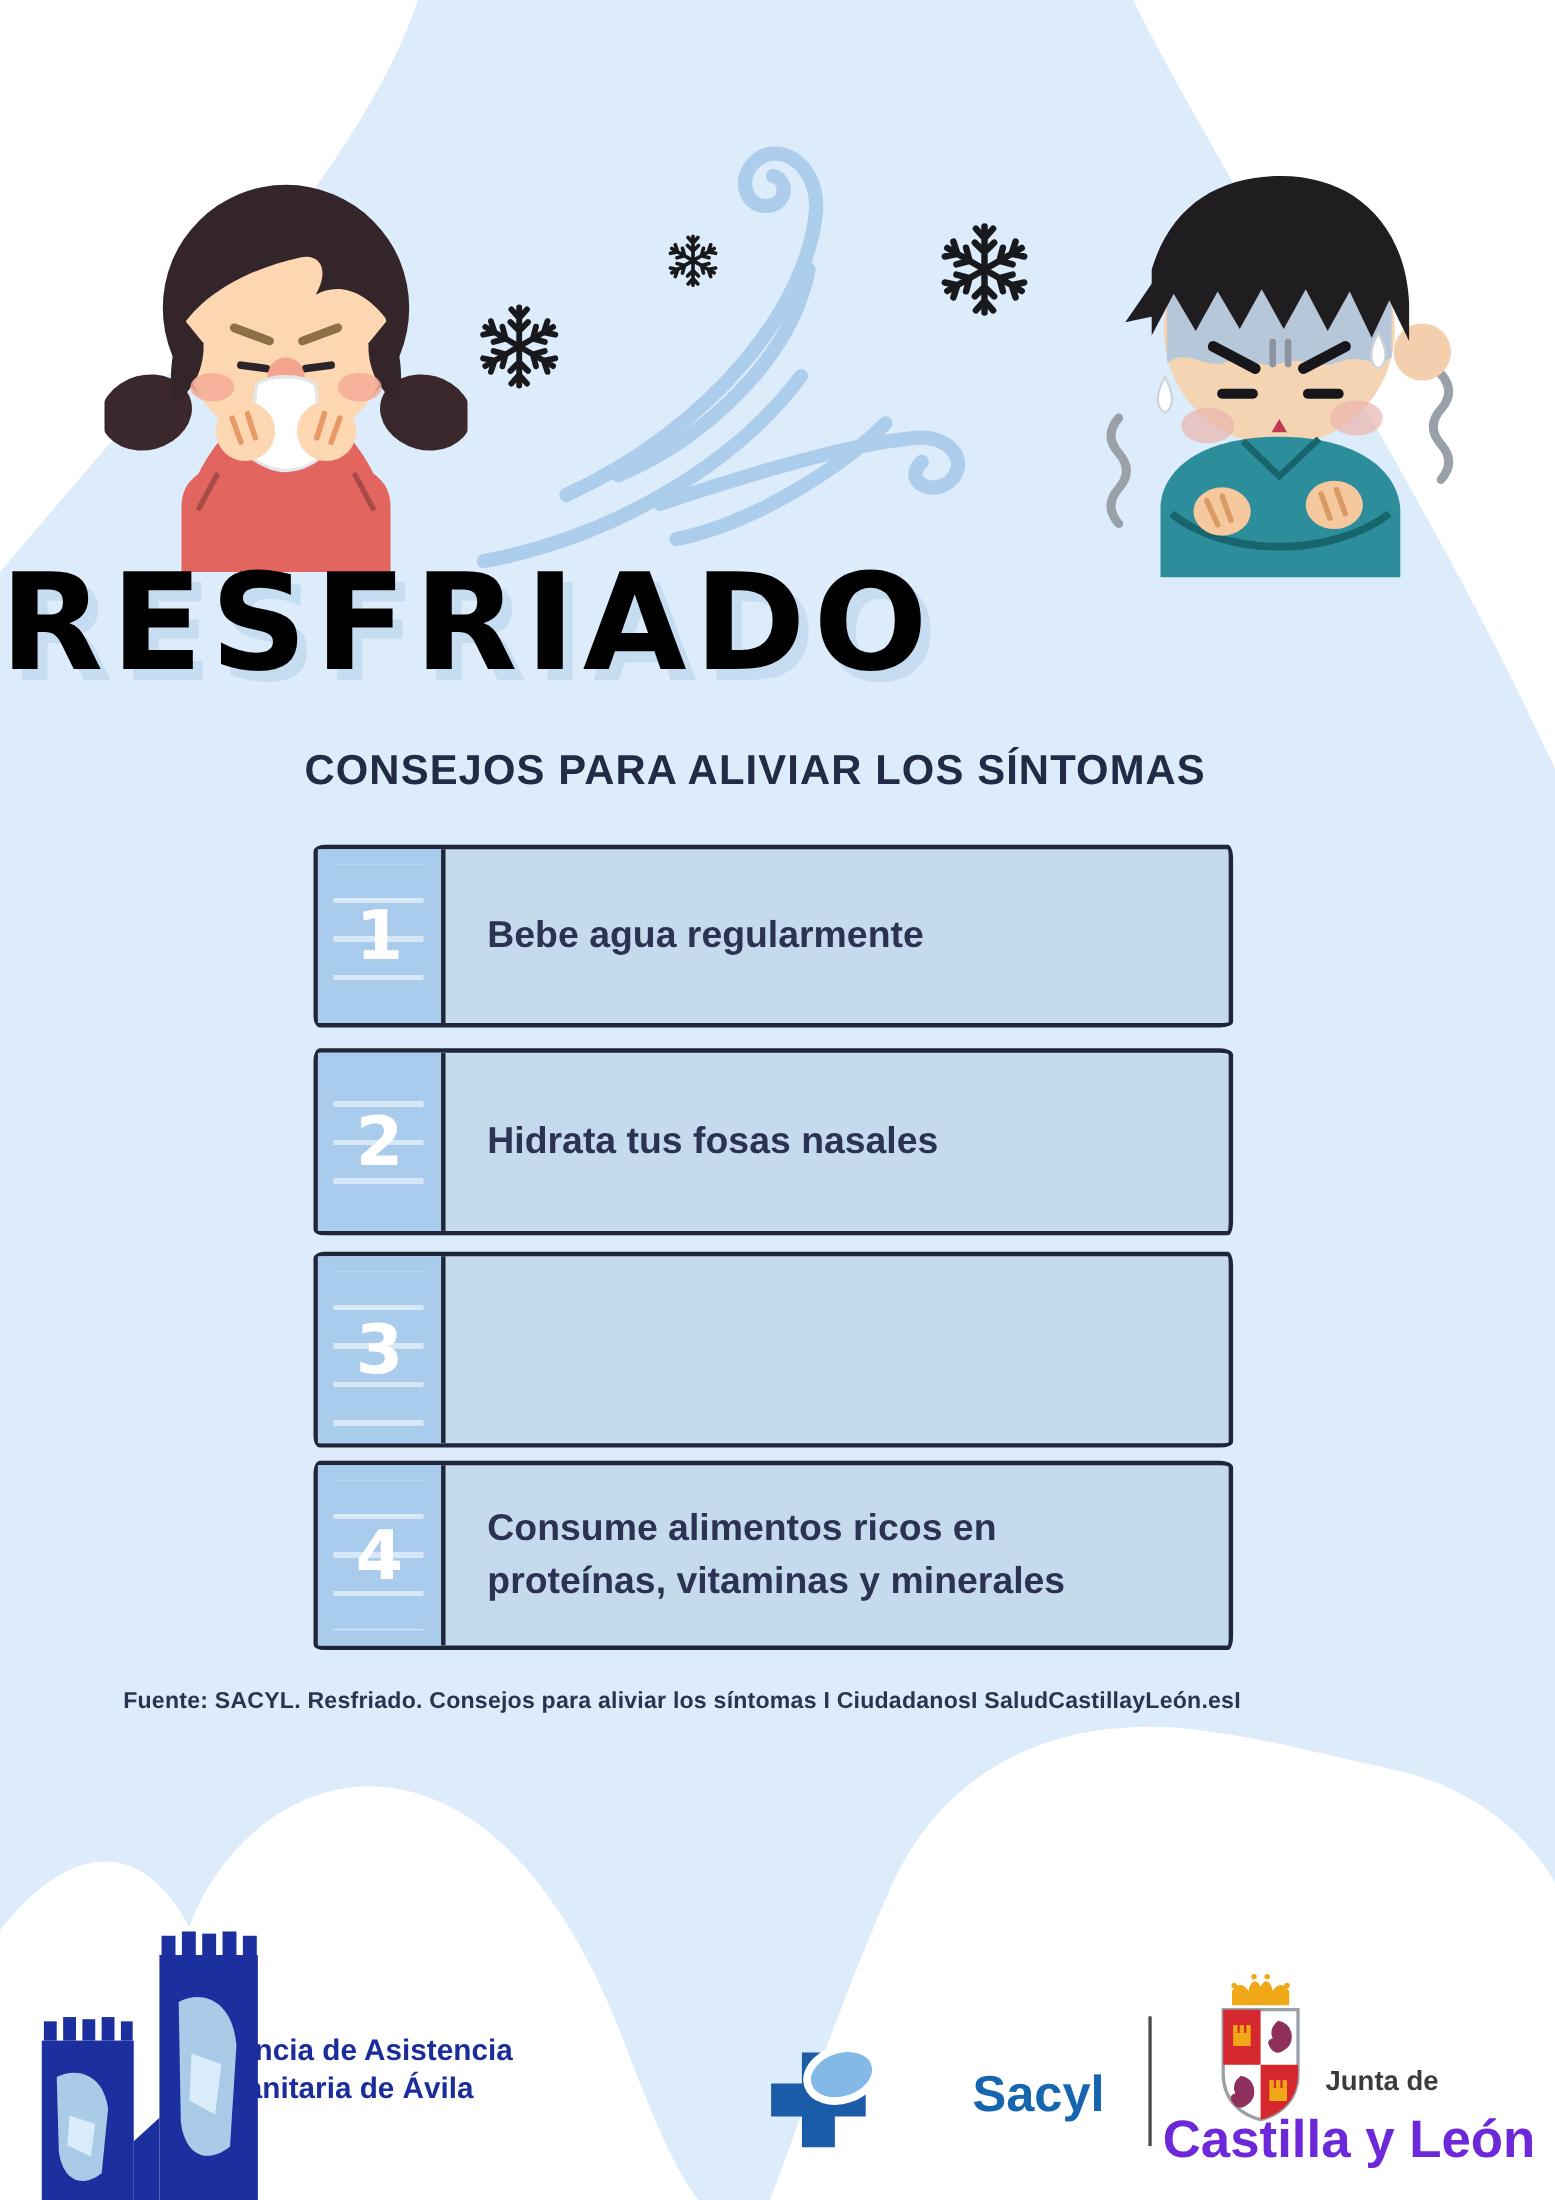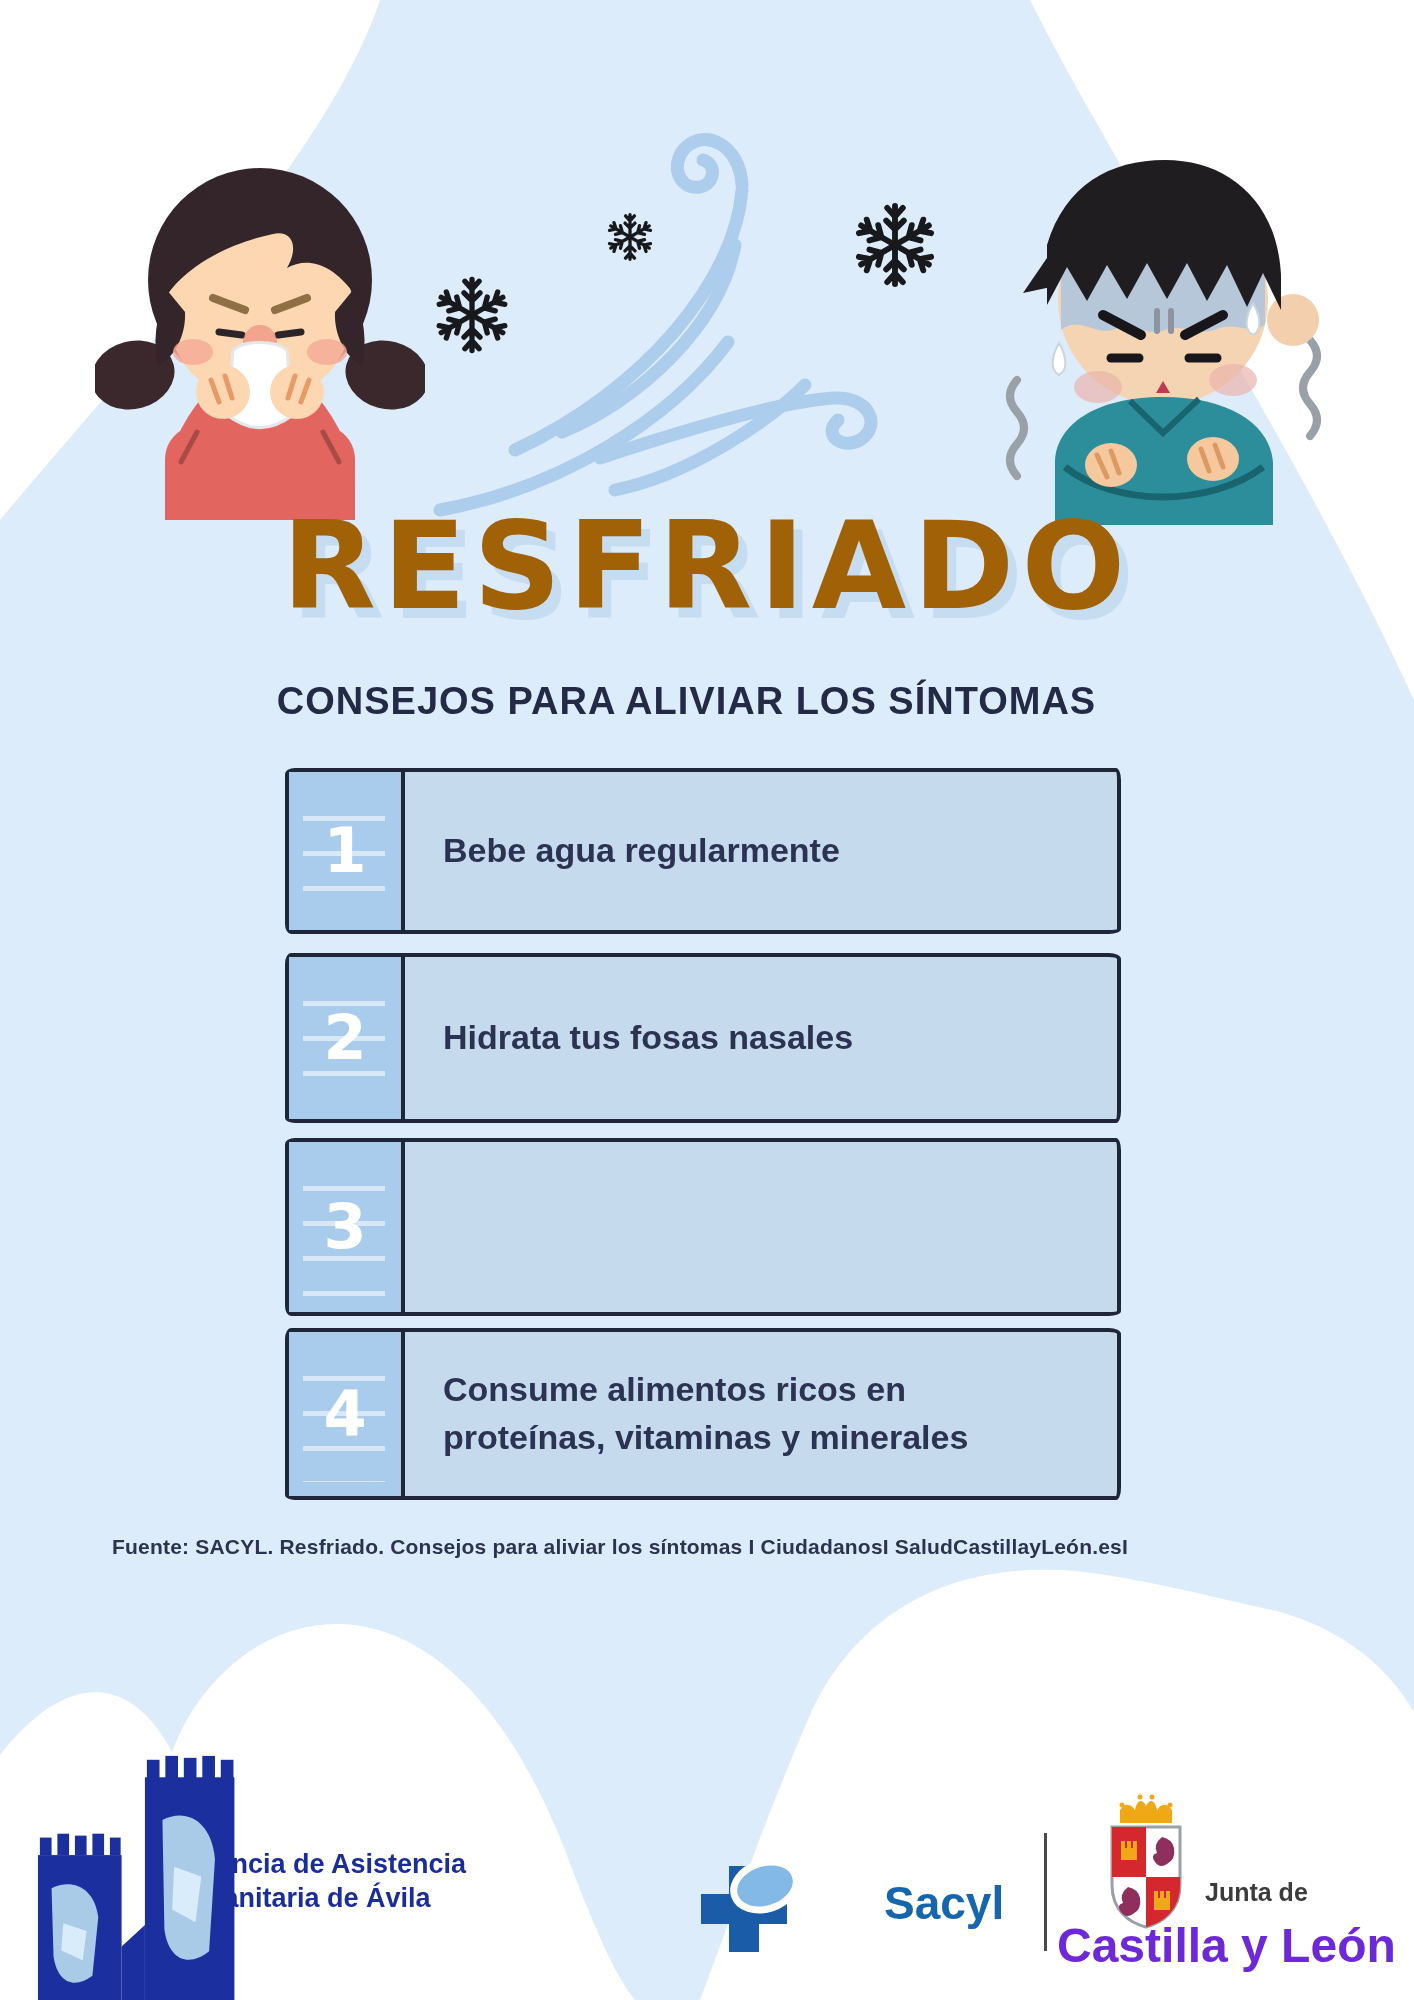--- a/index.html
+++ b/index.html
@@ -5,23 +5,23 @@
   html,body{margin:0;padding:0;background:#ffffff;}
   .page{
     position:relative;width:1414px;height:2000px;background:#ffffff;
     overflow:hidden;font-family:"Liberation Sans",sans-serif;
   }
   .bg-blob{position:absolute;inset:0;z-index:0;}
   .deco{position:absolute;z-index:1;}
   .layer{position:absolute;z-index:2;}
 
   .title{
-    position:absolute;left:0;top:505px;width:1414px;text-align:center;
+    position:absolute;left:0;top:505px;width:1414px;text-align:left;
     font-family:"DejaVu Sans",sans-serif;font-weight:800;font-size:122px;
-    letter-spacing:7px;color:#a16207;line-height:1;
+    letter-spacing:7px;color:#000000;line-height:1;
     text-shadow:9px 10px 0 #c6dcf0;white-space:nowrap;
   }
   .subtitle{
     position:absolute;left:0;top:680px;width:1373px;text-align:center;
     font-weight:bold;font-size:38px;letter-spacing:1px;color:#232a45;
   }
   .tip-card{
     position:absolute;left:285px;width:836px;display:flex;box-sizing:border-box;
     background:#c6daee;border:4px solid #20263a;
   }

